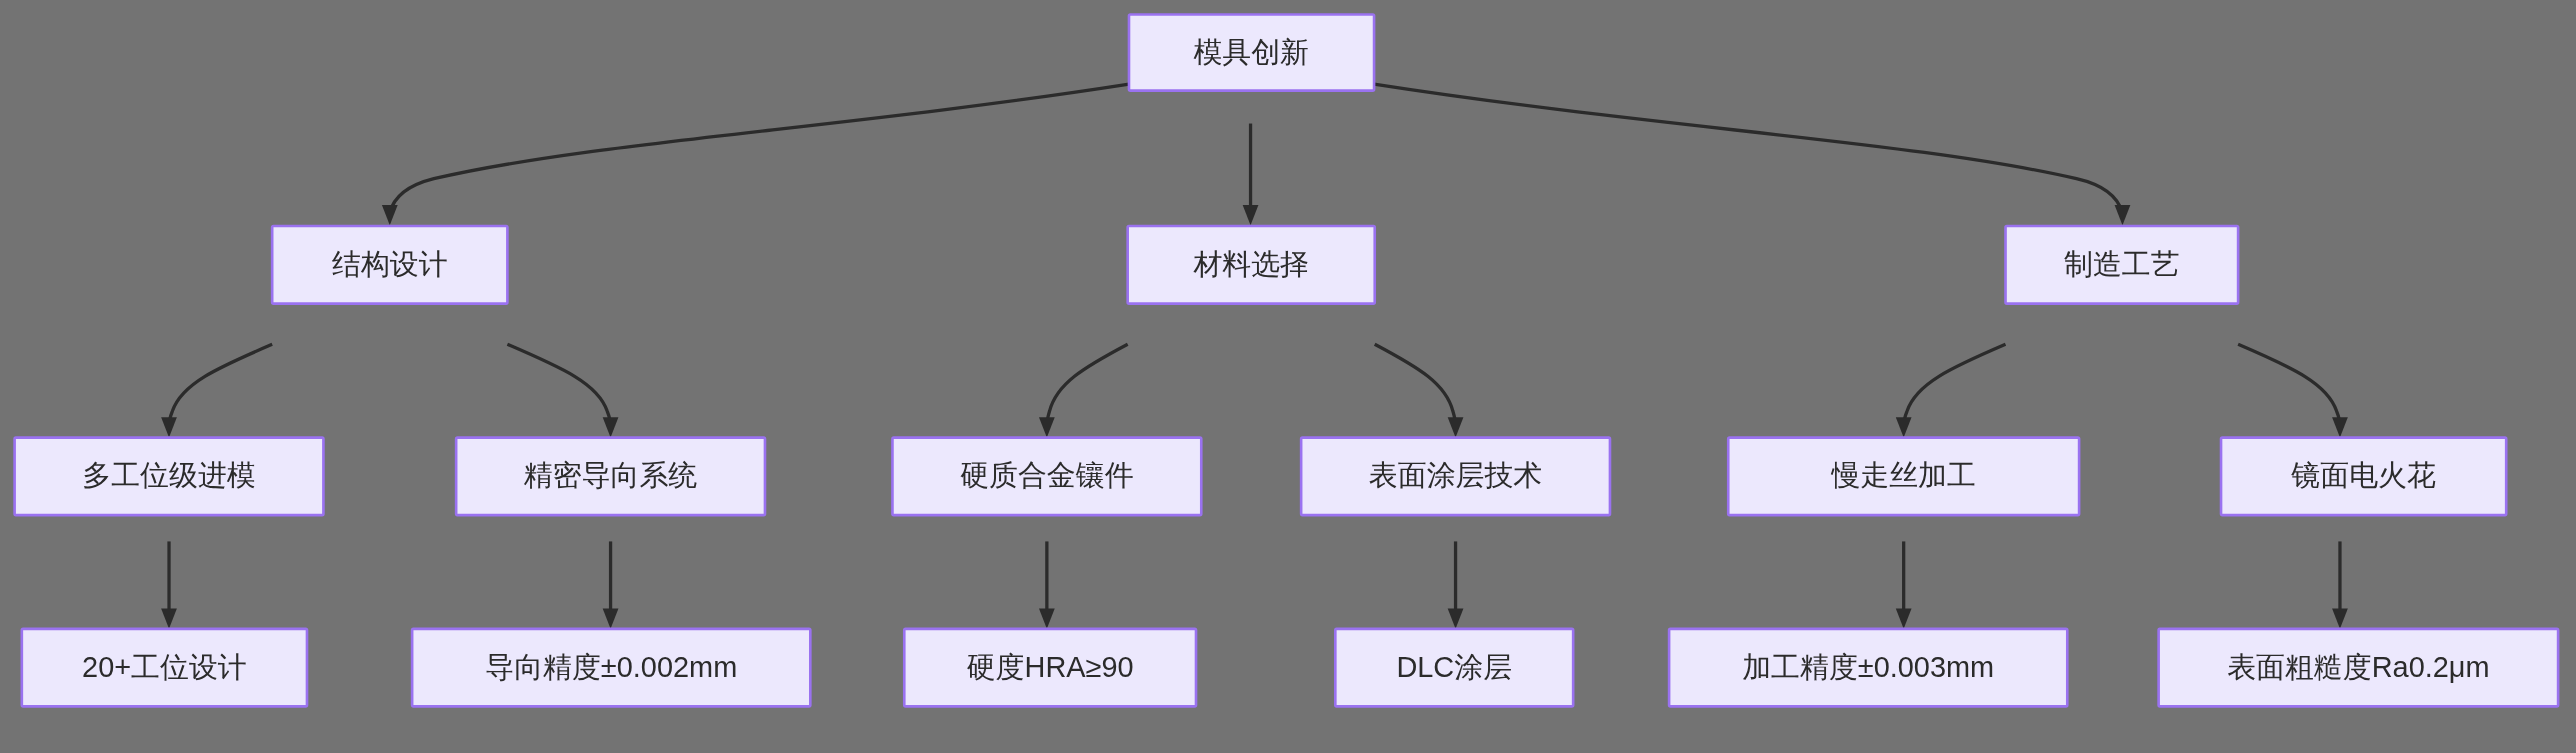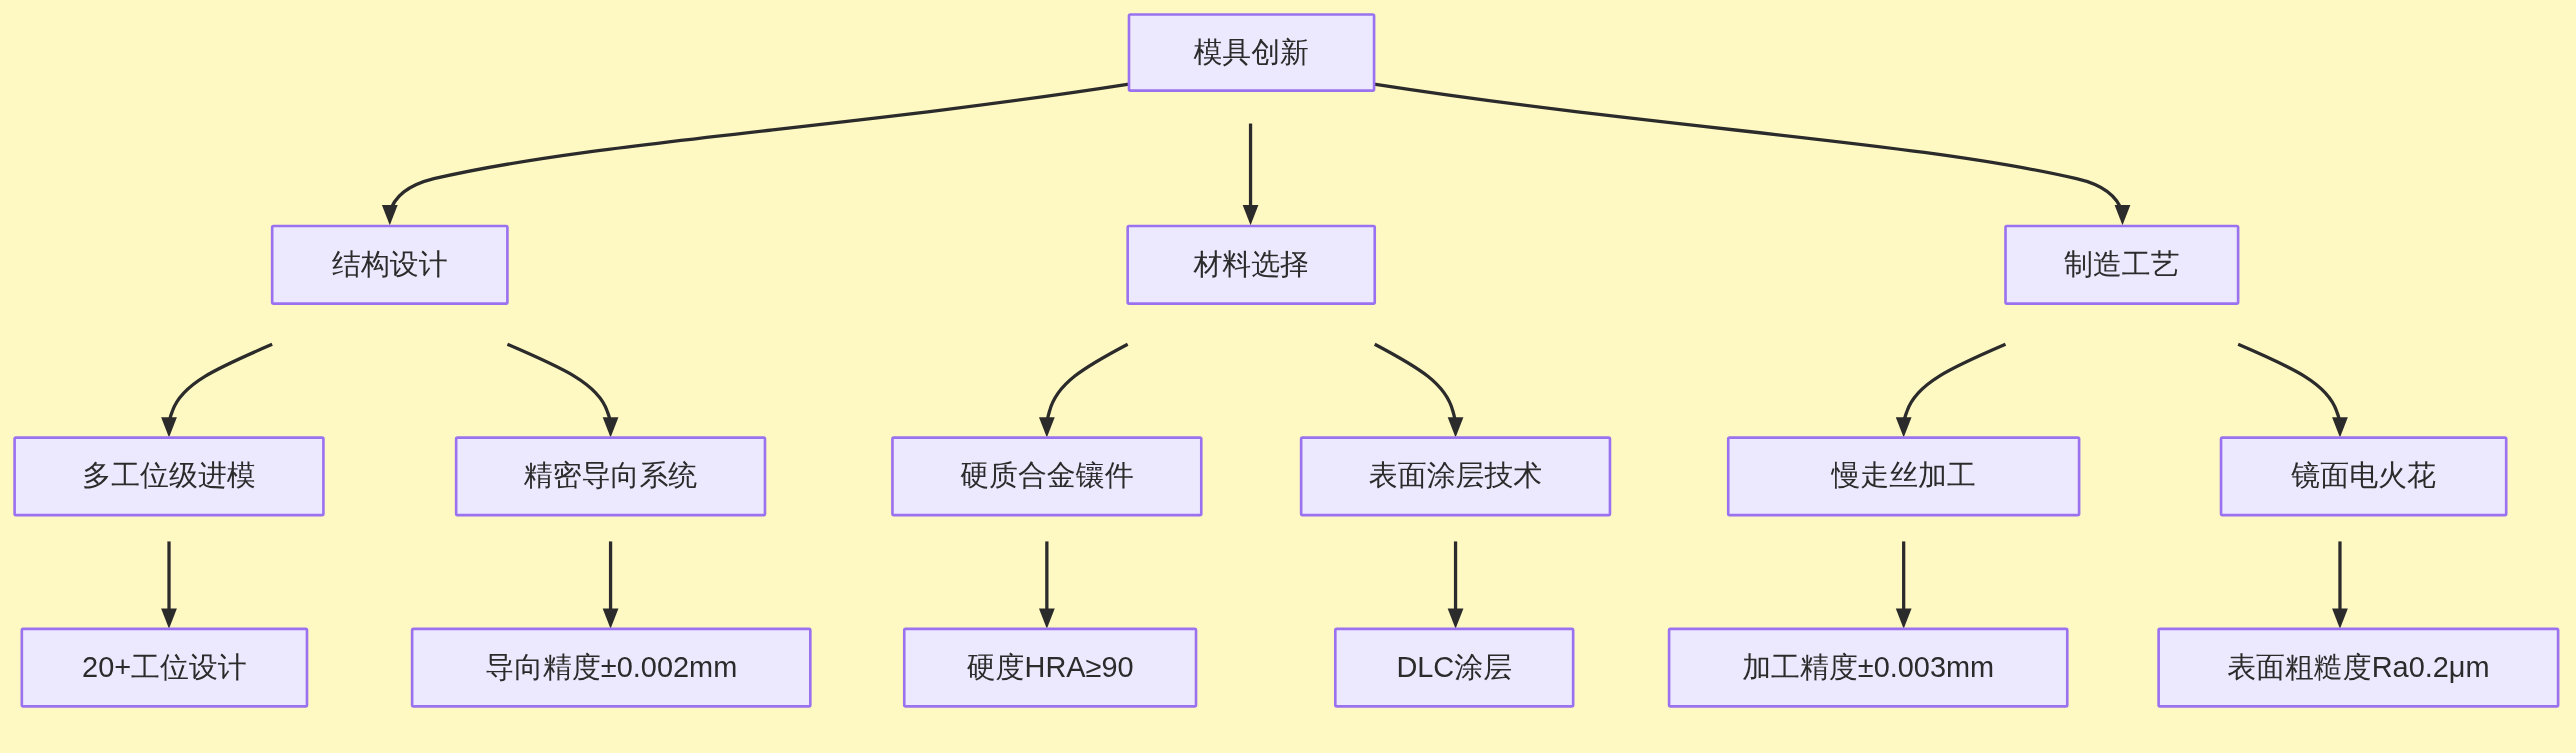--- a/index.html
+++ b/index.html
@@ -10,21 +10,21 @@
   body {
     width: 2576px;
     height: 753px;
     font-family: "Liberation Sans", "DejaVu Sans", sans-serif;
     overflow: hidden;
   }
   #flowchart-root {
     position: relative;
     width: 2576px;
     height: 753px;
-    background: #fef9c3;
+    background: #737373;
   }
   svg#flow-svg {
     position: absolute;
     top: 0;
     left: 0;
     width: 2576px;
     height: 753px;
     display: block;
   }
   .node-rect {

